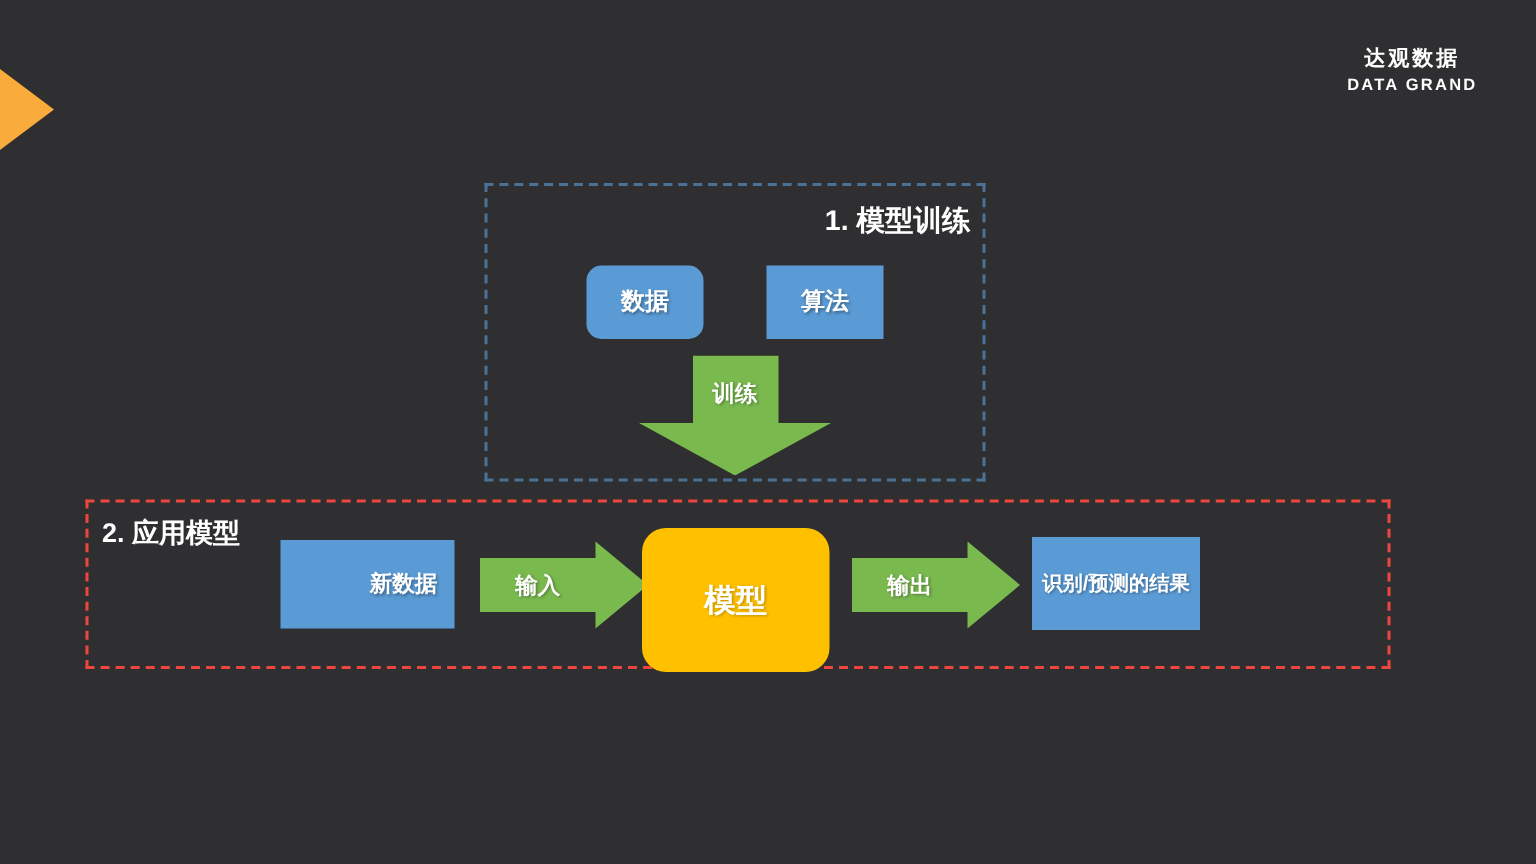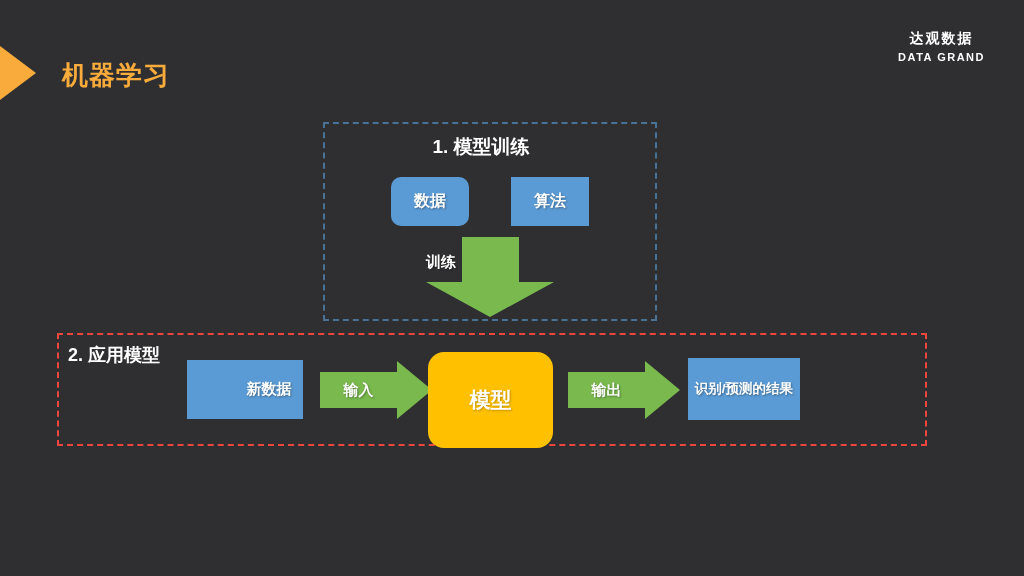--- a/index.html
+++ b/index.html
@@ -62,22 +62,22 @@
 
   
   .training-box {
     position: absolute;
     left: 323px; top: 122px;
     width: 334px; height: 199px;
     border: 2px dashed var(--training-border-blue);
   }
   .training-title {
     position: absolute;
-    left: 0; right: 18px; top: 10px;
-    text-align: center;
+    left: 0; right: 8px; top: 10px;
+    text-align: right;
     color: var(--text-white);
     font-size: 19px;
     font-weight: 700;
   }
   .node {
     position: absolute;
     background: var(--node-blue);
     color: var(--text-white);
     font-weight: 700;
     display: flex;
@@ -92,21 +92,21 @@
   .train-arrow-wrap {
     position: absolute;
     left: 101px; top: 113px;
     width: 128px; height: 80px;
   }
   .train-arrow-wrap svg { display: block; }
   .train-arrow-label {
     position: absolute;
     left: 0; top: 16px;
     width: 128px;
-    text-align: left;
+    text-align: center;
     color: var(--text-white);
     font-size: 15px;
     font-weight: 700;
     text-shadow: 1px 1px 2px rgba(0,0,0,0.35);
   }
 
   
   .apply-box {
     position: absolute;
     left: 57px; top: 333px;
@@ -172,21 +172,20 @@
   }
 
   .arrow-fill { fill: var(--arrow-green); }
 </style>
 </head>
 <body>
 
 <div class="slide">
 
   <div class="title-chevron"></div>
-  <div class="slide-title">机器学习</div>
 
   <div class="logo">
     <div class="logo-cn">达观数据</div>
     <div class="logo-en">DATA GRAND</div>
   </div>
 
   <div class="training-box">
     <div class="training-title">1. 模型训练</div>
     <div class="node node-data">数据</div>
     <div class="node node-algo">算法</div>

